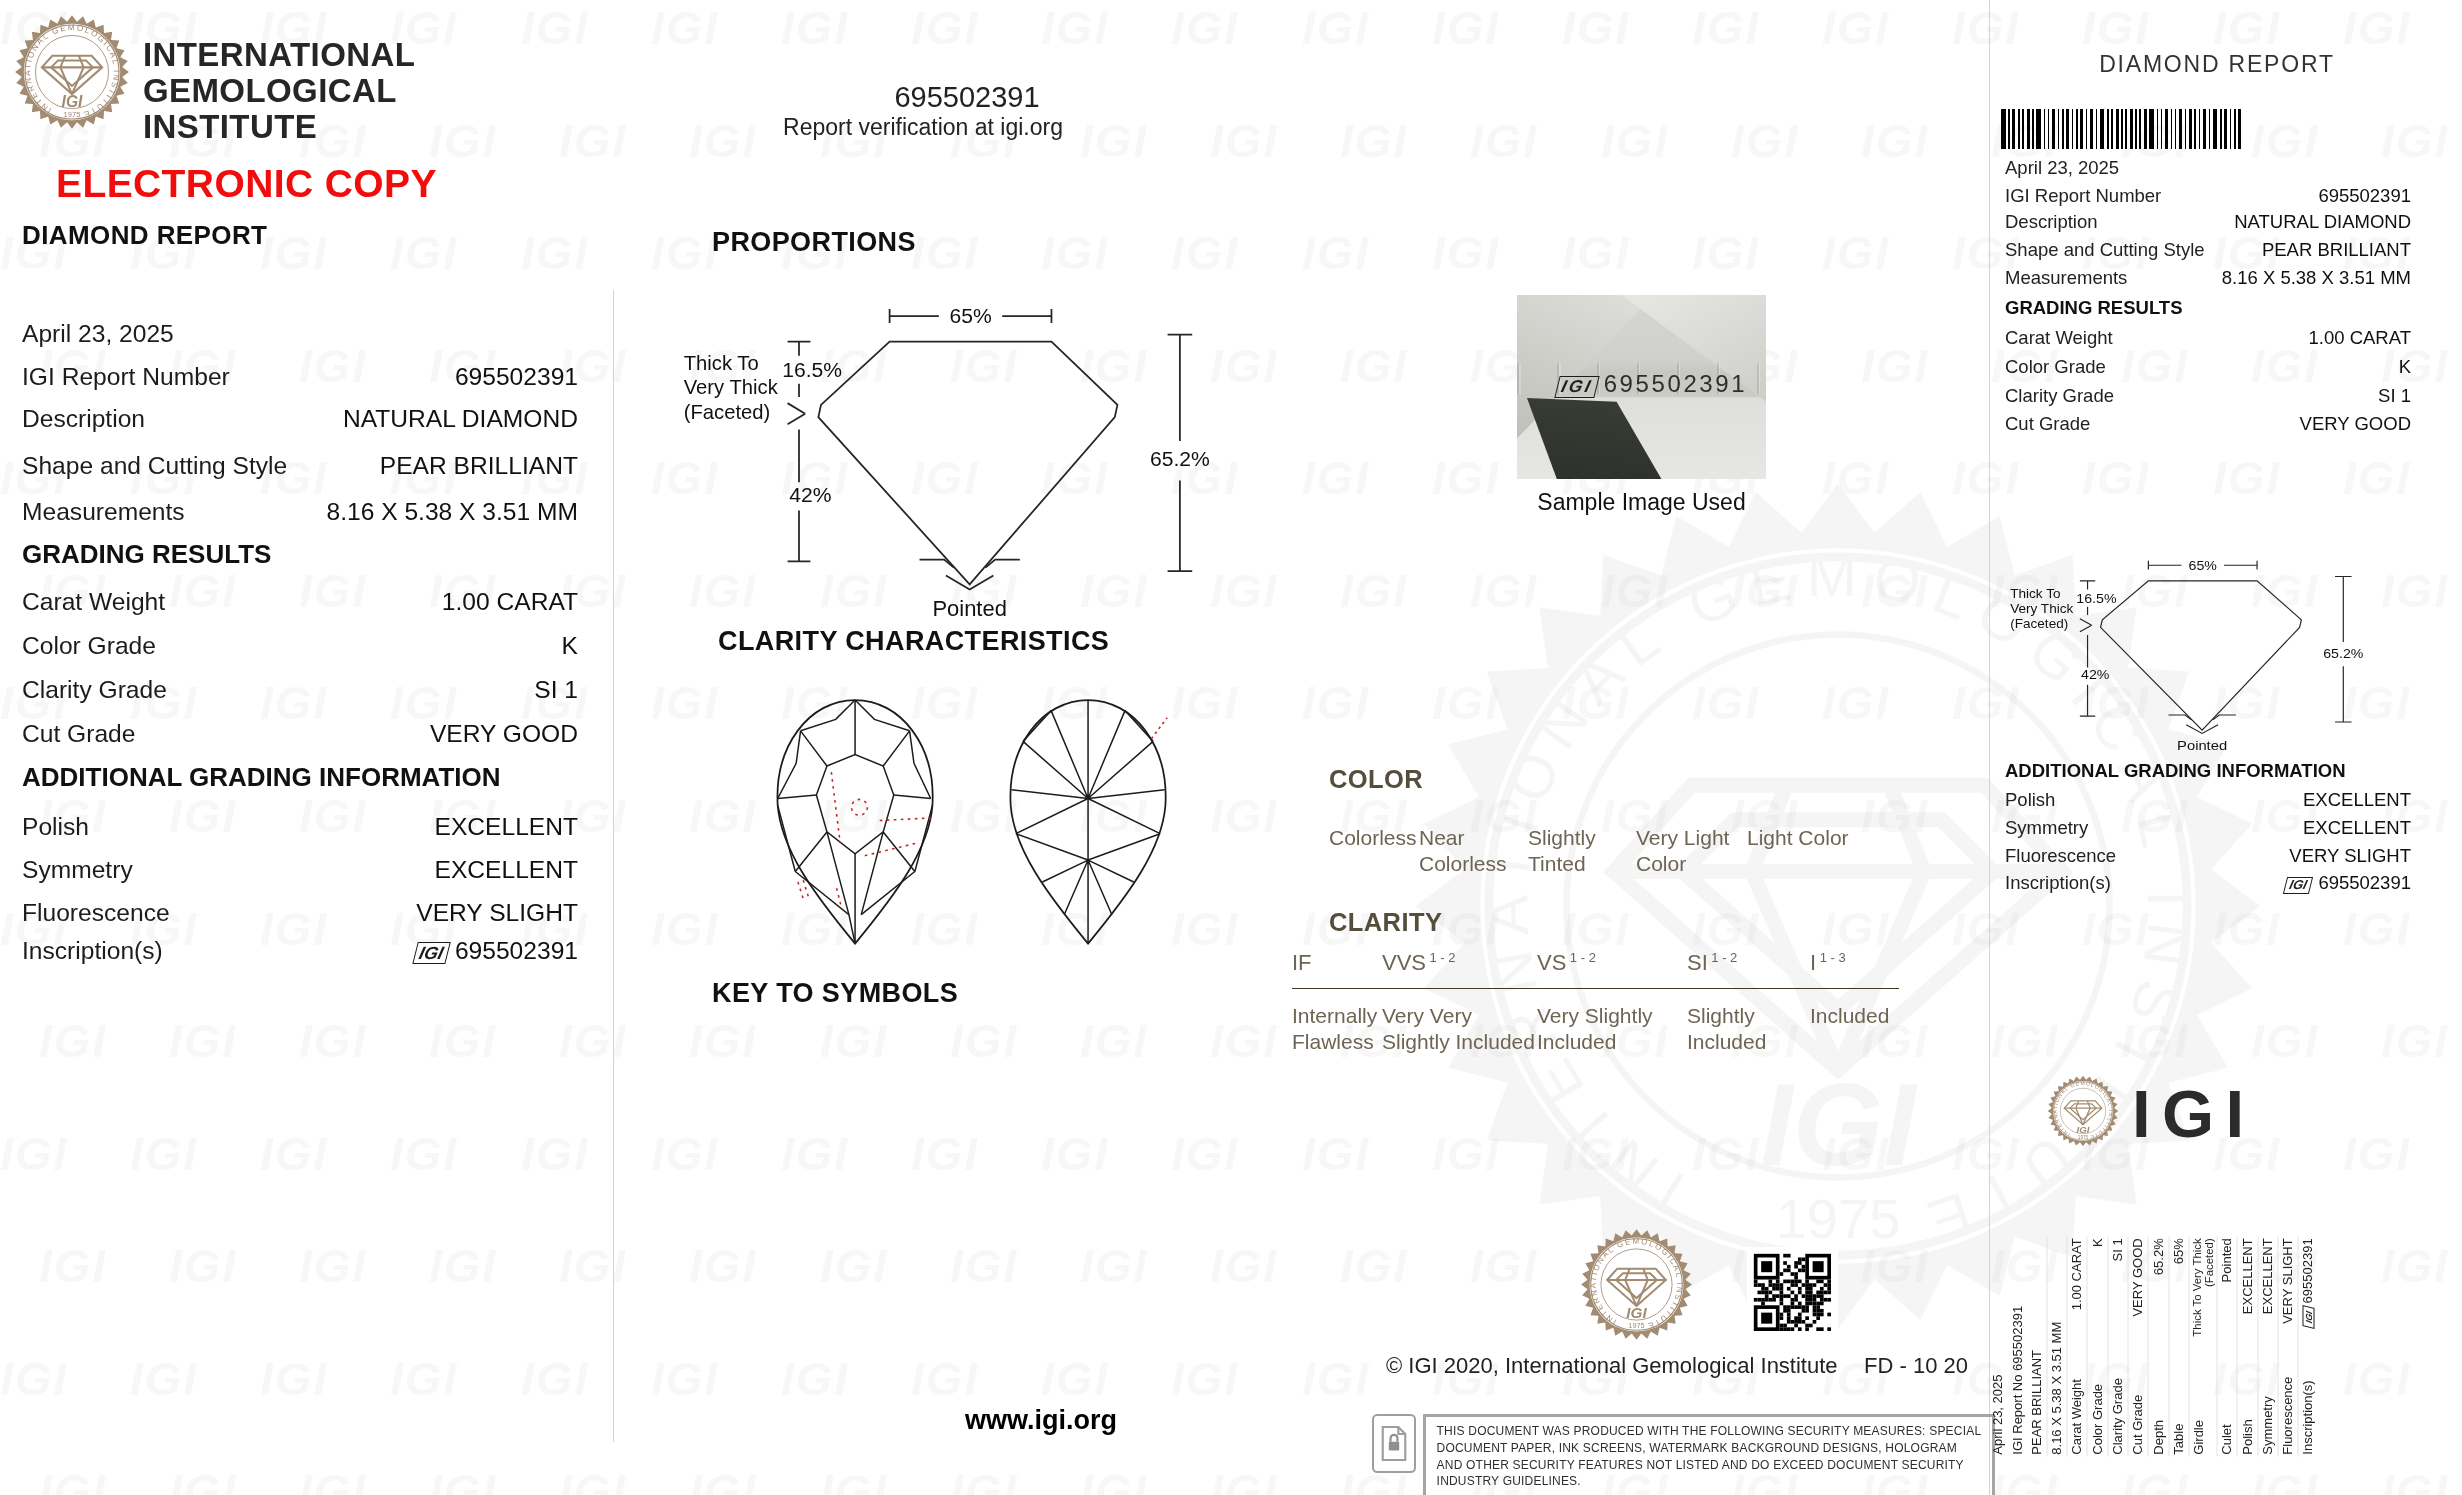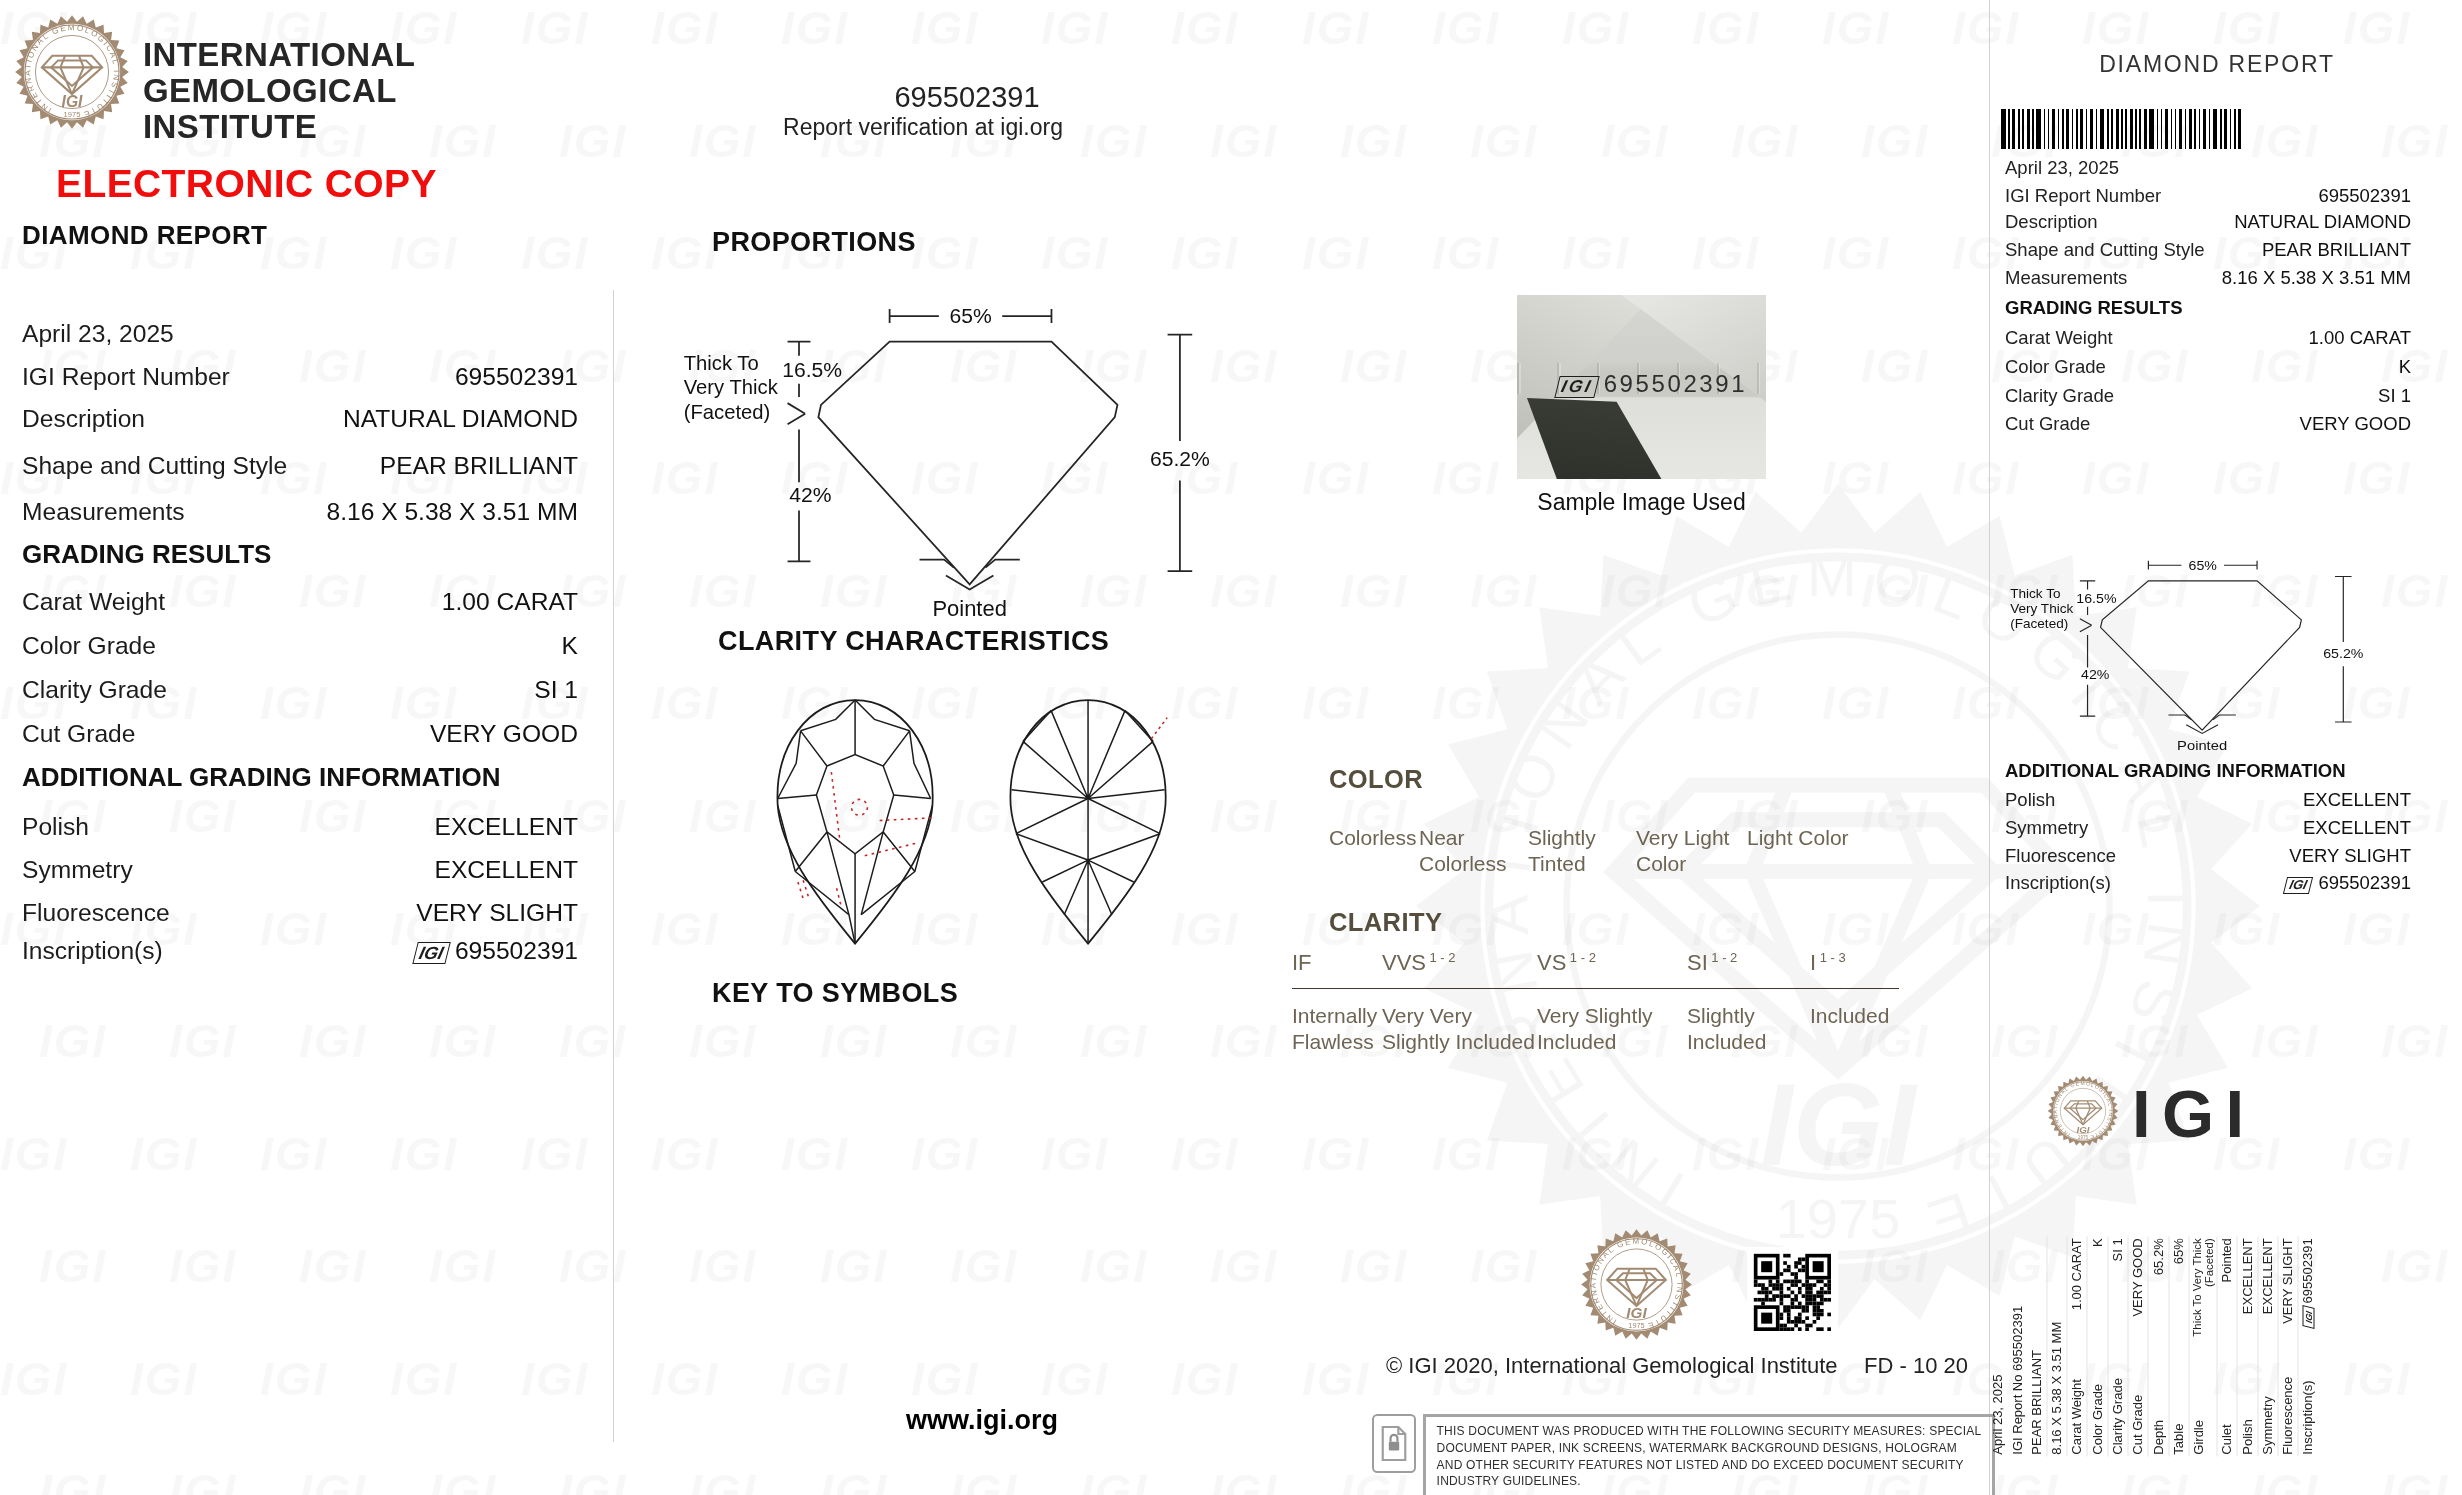--- a/index.html
+++ b/index.html
@@ -504,21 +504,21 @@
         <path d="M372,130 L372,18 M372,130 L330,30 M372,130 L414,30 M372,130 L298,65 M372,130 L446,65 M372,130 L285,120 M372,130 L459,120 M372,130 L290,170 M372,130 L454,170"></path>
         <path d="M372,130 L372,295 M372,200 L320,225 M372,200 L424,225 M372,200 L345,262 M372,200 L399,262 M372,200 L290,170 M372,200 L454,170"></path>
         <path d="M330,30 L298,65 M414,30 L446,65"></path>
       </g>
       <path d="M444,62 L462,38" stroke="#c22727" stroke-width="1.8" stroke-dasharray="3 4"></path>
     </g>
   </svg>
 
   <div class="abs midhead" style="left:712px; top:978px;">KEY TO SYMBOLS</div>
 
-  <div class="abs website" style="left:906px; top:1405px;">www.igi.org</div>
+  <div class="abs website" style="left:965px; top:1405px;">www.igi.org</div>
 
   <div class="abs photo" style="left:1517px; top:295px; width:249px; height:184px;">
     <div class="ph-tl"></div>
     <div class="ph-tr"></div>
     <div class="ph-band"></div>
     <div class="ph-dark"></div>
     <div class="ph-ins">
       <span class="igi-mark">IGI</span><span>695502391</span>
     </div>
   </div>

